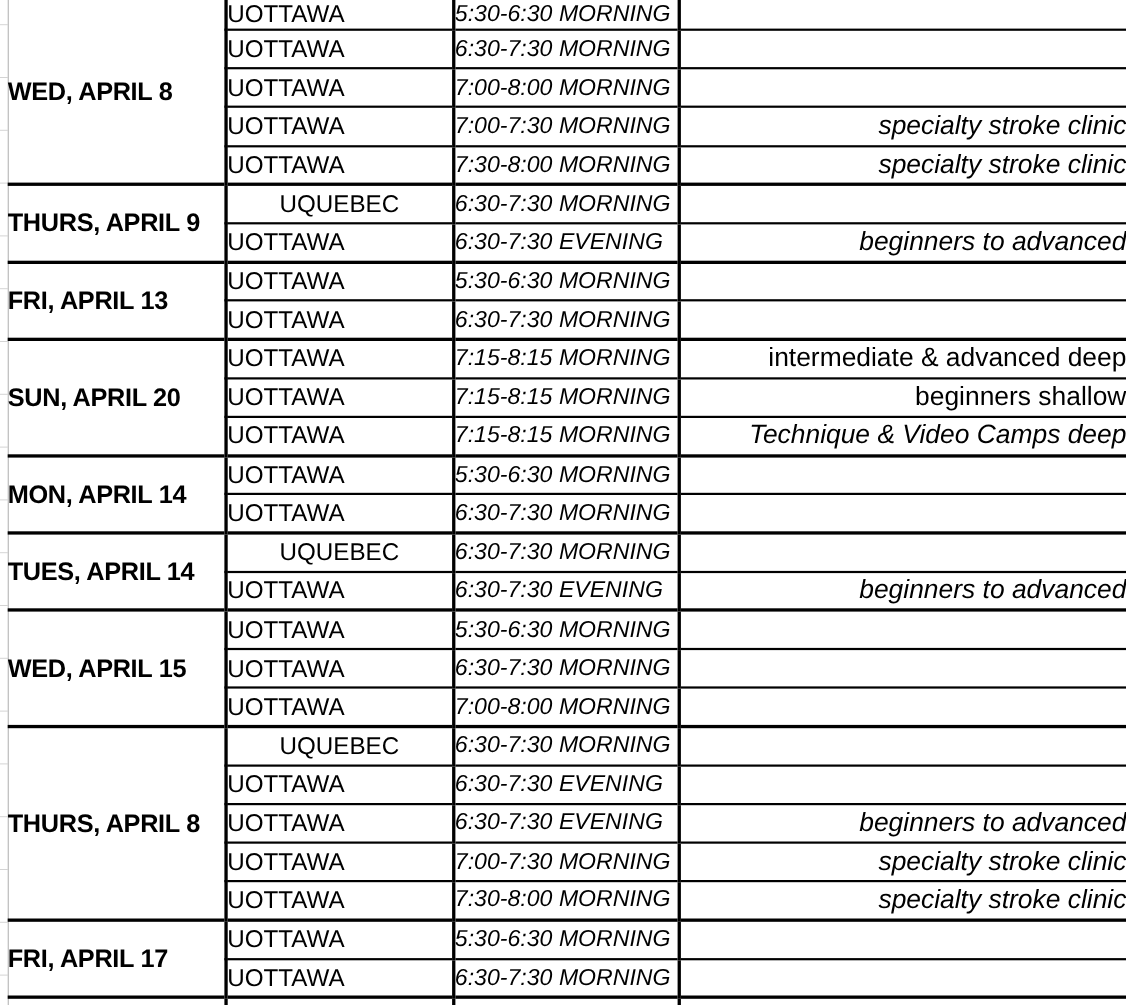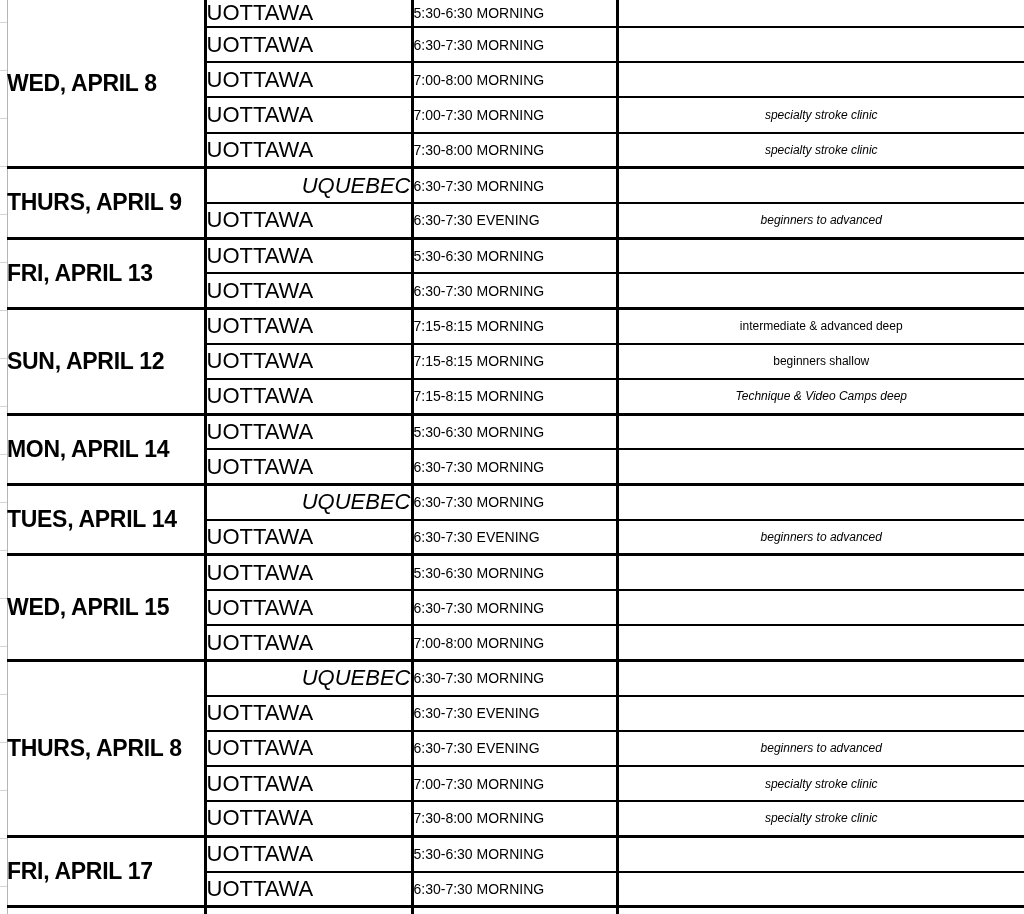--- a/index.html
+++ b/index.html
@@ -58,31 +58,31 @@
     font-weight: bold;
     font-size: 23px;
     letter-spacing: -0.3px;
     padding-left: 4px;
   }
   td.loc {
     font-size: 22px;
     padding-left: 6px;
   }
   td.loc.center {
+    text-align: center;
+    padding-left: 0;
+  }
+  td.time {
+    font-size: 21px;
+    padding-left: 5px;
+    font-style: italic;
+  }
+  td.note {
+    font-size: 24px;
     text-align: right;
-    padding-left: 0;
-    font-style: italic;
-  }
-  td.time {
-    font-size: 14px;
-    padding-left: 5px;
-  }
-  td.note {
-    font-size: 12px;
-    text-align: center;
     padding-right: 10px;
   }
   td.note.italic { font-style: italic; }
 </style>
 </head>
 <body>
 
 <div id="screen">
   <div id="gutter"></div>
   <table id="sched">
@@ -135,21 +135,21 @@
           <td class="loc">UOTTAWA</td>
           <td class="time">5:30-6:30 MORNING</td>
           <td class="note"></td>
         </tr>
         <tr class="r">
           <td class="loc">UOTTAWA</td>
           <td class="time">6:30-7:30 MORNING</td>
           <td class="note"></td>
         </tr>
         <tr class="r section-start">
-          <td class="date" rowspan="3">SUN, APRIL 12</td>
+          <td class="date" rowspan="3">SUN, APRIL 20</td>
           <td class="loc">UOTTAWA</td>
           <td class="time">7:15-8:15 MORNING</td>
           <td class="note">intermediate &amp; advanced deep</td>
         </tr>
         <tr class="r">
           <td class="loc">UOTTAWA</td>
           <td class="time">7:15-8:15 MORNING</td>
           <td class="note">beginners shallow</td>
         </tr>
         <tr class="r">

